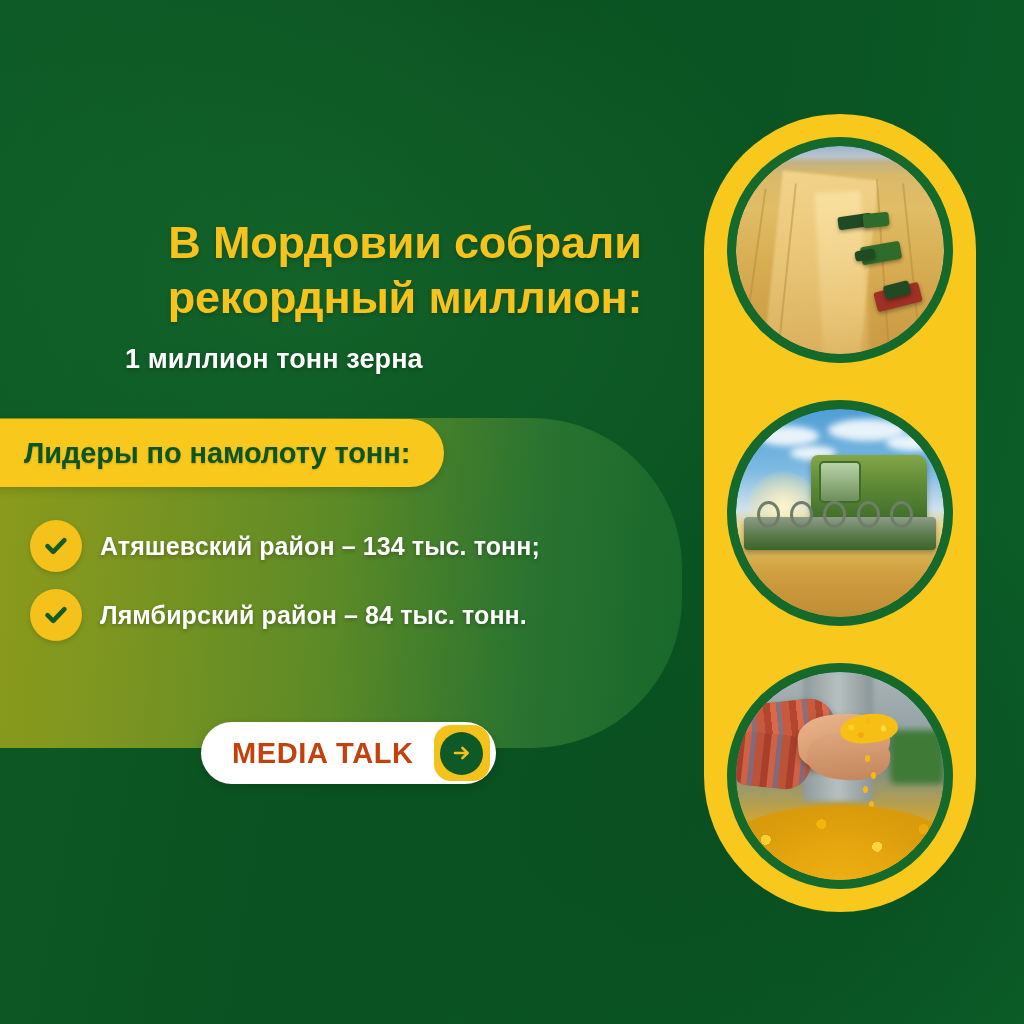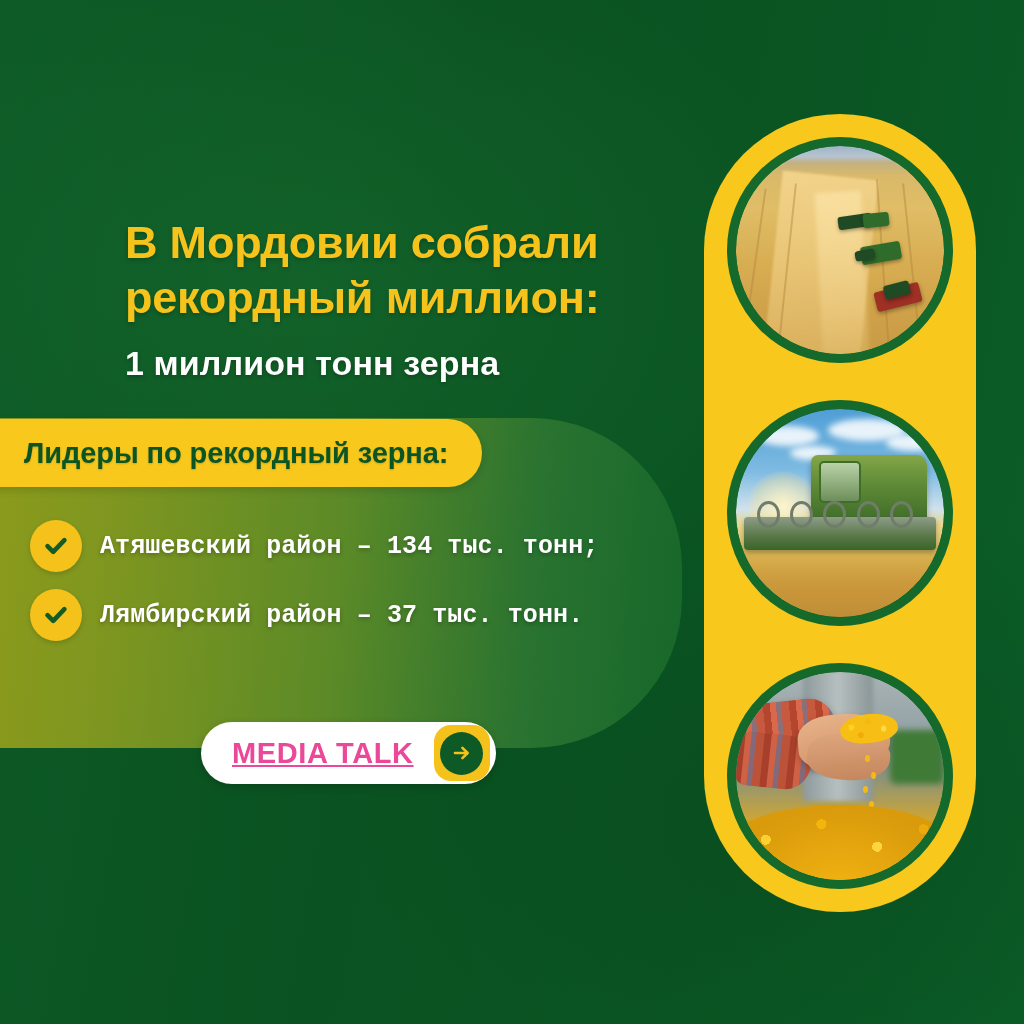--- a/index.html
+++ b/index.html
@@ -25,36 +25,37 @@
       radial-gradient(ellipse 60% 45% at 78% 80%, rgba(8,70,28,0.5) 0%, rgba(10,82,33,0) 72%);
     pointer-events: none;
   }
 
   
   .headline {
     position: absolute;
     left: 125px;
     top: 216px;
     width: 560px;
+    text-align: center;
   }
   .headline-line {
     color: #f6c31c;
     font-size: 45px;
     font-weight: 700;
     line-height: 1.22;
     letter-spacing: -0.2px;
     text-shadow: 0 2px 4px rgba(0,0,0,0.22);
     white-space: nowrap;
   }
   .subheadline {
     position: absolute;
     left: 125px;
     top: 344px;
     color: #ffffff;
-    font-size: 34px;
+    font-size: 27px;
     font-weight: 700;
     letter-spacing: 0.1px;
     text-shadow: 0 2px 4px rgba(0,0,0,0.25);
     white-space: nowrap;
   }
 
   
   .leaders-panel {
     position: absolute;
     left: -40px;
@@ -92,21 +93,20 @@
     position: absolute;
     left: 30px;
     top: 512px;
     width: 620px;
   }
   .leader-item {
     display: flex;
     align-items: center;
     height: 68px;
     margin-bottom: 1px;
-    font-family: Liberation Mono, monospace;
   }
   .check-circle {
     flex: 0 0 auto;
     width: 52px;
     height: 52px;
     border-radius: 50%;
     display: flex;
     align-items: center;
     justify-content: center;
     box-shadow: 0 2px 5px rgba(0,0,0,0.16);
@@ -132,27 +132,26 @@
     height: 62px;
     background: #ffffff;
     border-radius: 34px;
     display: flex;
     align-items: center;
     padding-left: 31px;
     padding-right: 6px;
     box-shadow: 0 3px 9px rgba(0,0,0,0.18);
   }
   .media-talk-label {
-    color: #ec4899;
+    color: #c2410c;
     font-size: 29px;
     font-weight: 700;
     letter-spacing: 0.6px;
     margin-right: 20px;
     white-space: nowrap;
-    text-decoration: underline;
   }
   .media-talk-arrow-box {
     width: 56px;
     height: 56px;
     border-radius: 17px;
     background: #f5c21b;
     display: flex;
     align-items: center;
     justify-content: center;
   }
@@ -384,42 +383,42 @@
 
   <div class="headline">
     <div class="headline-line">В Мордовии собрали</div>
     <div class="headline-line">рекордный миллион:</div>
   </div>
   <div class="subheadline">1 миллион тонн зерна</div>
 
   <div class="leaders-panel"></div>
 
   <div class="leaders-banner">
-    <span class="leaders-banner-text">Лидеры по рекордный зерна:</span>
+    <span class="leaders-banner-text">Лидеры по намолоту тонн:</span>
   </div>
 
   <div class="leaders-list">
 
     <div class="leader-item">
       <span class="check-circle yellow">
         <svg width="30" height="30" viewBox="0 0 30 30" aria-hidden="true">
           <path d="M6.5 15.2 L12.2 20.8 L23.4 9.2" fill="none" stroke="#135c26" stroke-width="4.6" stroke-linecap="round" stroke-linejoin="round"></path>
         </svg>
       </span>
       <span class="leader-text">Атяшевский район – 134 тыс. тонн;</span>
     </div>
 
 
     <div class="leader-item">
       <span class="check-circle yellow">
         <svg width="30" height="30" viewBox="0 0 30 30" aria-hidden="true">
           <path d="M6.5 15.2 L12.2 20.8 L23.4 9.2" fill="none" stroke="#135c26" stroke-width="4.6" stroke-linecap="round" stroke-linejoin="round"></path>
         </svg>
       </span>
-      <span class="leader-text">Лямбирский район – 37 тыс. тонн.</span>
+      <span class="leader-text">Лямбирский район – 84 тыс. тонн.</span>
     </div>
 
   </div>
 
   <div class="media-talk">
     <span class="media-talk-label">MEDIA TALK</span>
     <span class="media-talk-arrow-box">
       <span class="arrow-circle">
         <svg width="24" height="24" viewBox="0 0 24 24" aria-hidden="true">
           <path d="M5 12 H17" stroke="#f5c21b" stroke-width="2.6" stroke-linecap="round"></path>

